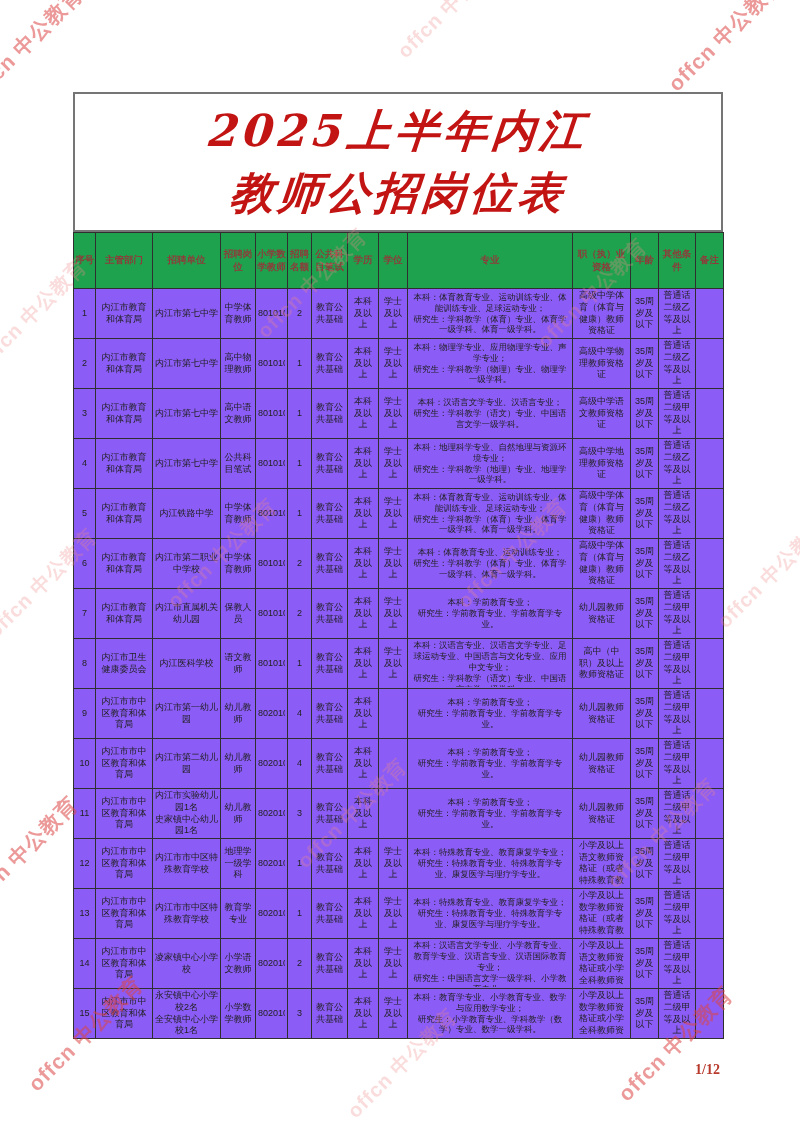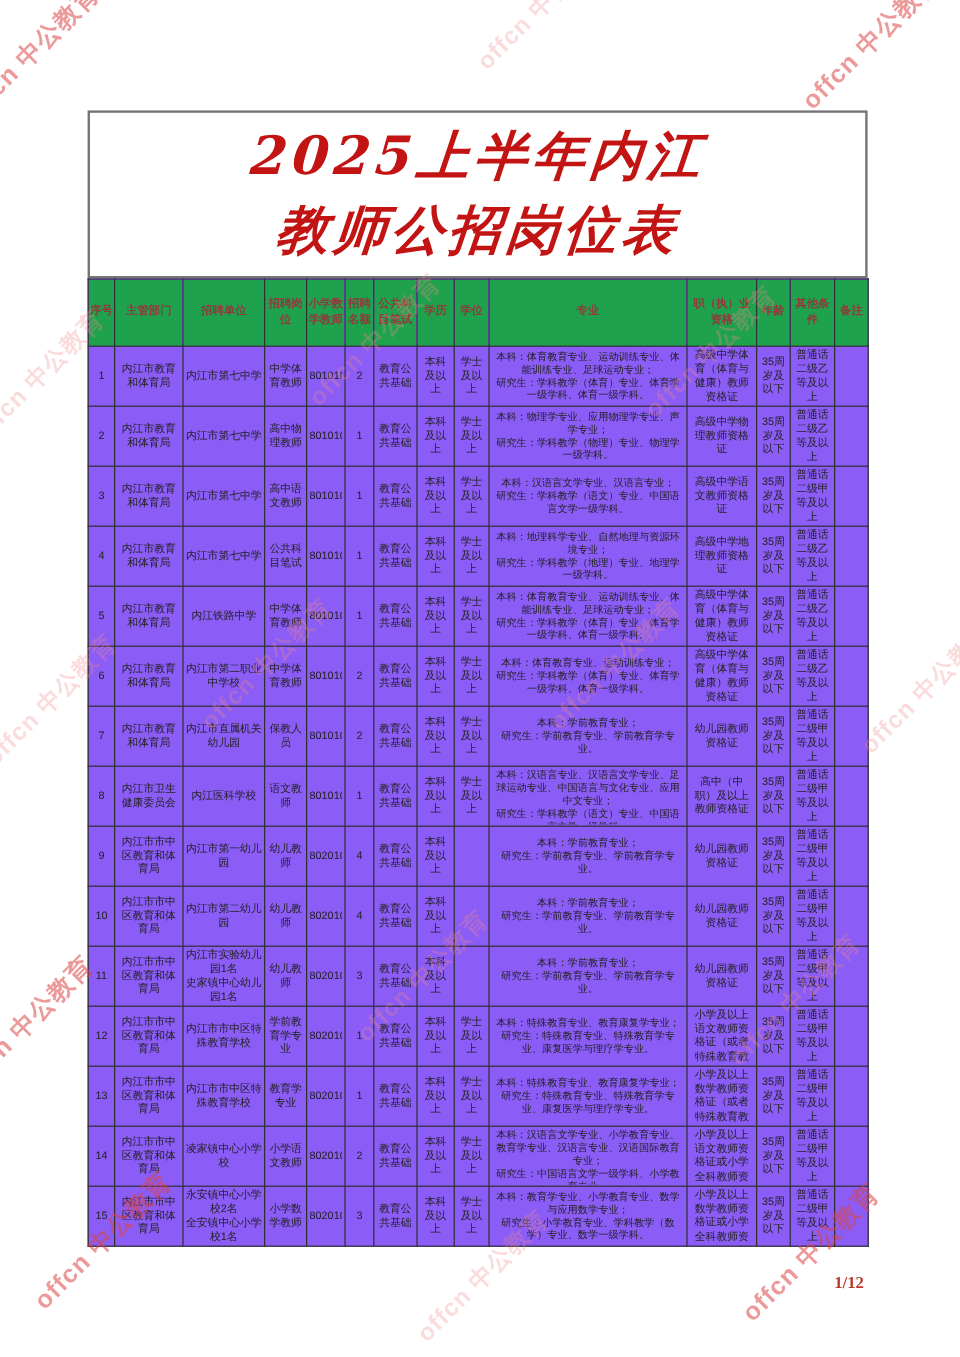--- a/index.html
+++ b/index.html
@@ -607,21 +607,21 @@
           <td>
             <div class="cw">12</div>
           </td>
           <td>
             <div class="cw">内江市市中区教育和体育局</div>
           </td>
           <td>
             <div class="cw">内江市市中区特殊教育学校</div>
           </td>
           <td>
-            <div class="cw">学前教育学专业</div>
+            <div class="cw">地理学一级学科</div>
           </td>
           <td>
             <div class="cw">80201004</div>
           </td>
           <td>
             <div class="cw">1</div>
           </td>
           <td>
             <div class="cw">教育公共基础</div>
           </td>

